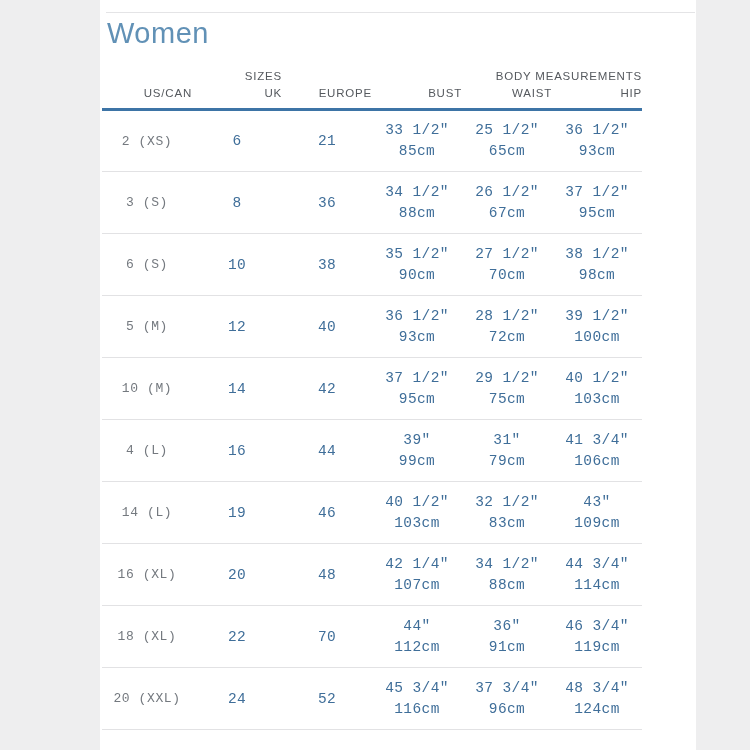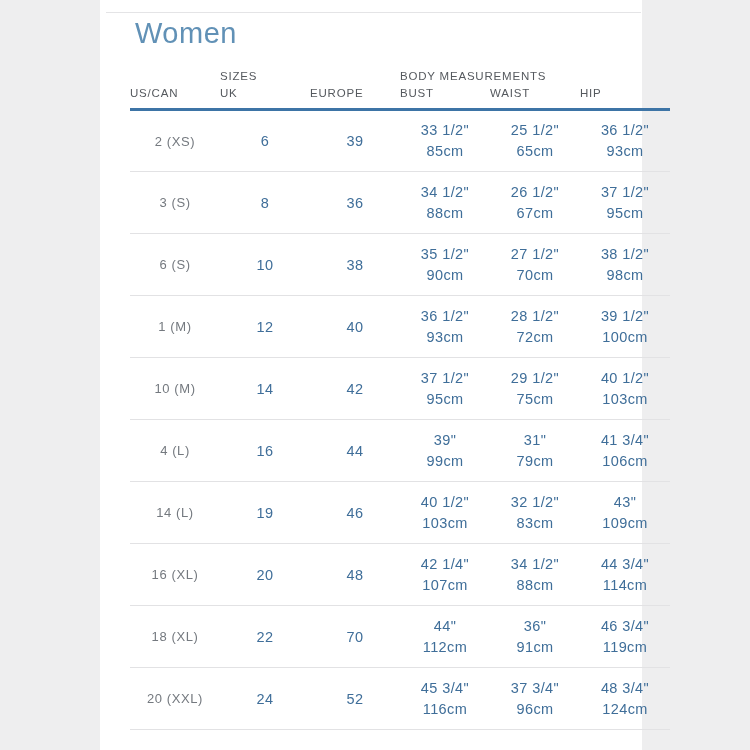--- a/index.html
+++ b/index.html
@@ -8,24 +8,23 @@
     width: 750px;
     height: 750px;
     background: #eeeeef;
     font-family: "Liberation Sans", "DejaVu Sans", sans-serif;
     overflow: hidden;
   }
   .panel {
     position: absolute;
     left: 100px;
     top: 0;
-    width: 514px;
+    width: 596px;
     height: 750px;
     background: #ffffff;
-    padding-left: 28px;
   }
   .hairline {
     position: absolute;
     top: 12px;
     left: 6px;
     right: 1px;
     height: 1px;
     background: #e4e4e6;
   }
   .page-title {
@@ -41,29 +40,30 @@
     table-layout: fixed;
     width: 540px;
     margin: 16px 0 0 2px;
   }
   table.size-table col { width: 90px; }
   thead th {
     font-weight: 400;
     font-size: 11.5px;
     letter-spacing: 0.8px;
     color: #55595e;
-    text-align: left;
+    text-align: right;
     padding: 0;
   }
   tr.group-row th { padding-top: 4px; padding-bottom: 3px; }
   tr.col-row th { padding-top: 2px; padding-bottom: 9px; }
   tr.col-row { border-bottom: 3px solid #3d74a6; margin-top: 36px; }
   tbody tr {
     border-bottom: 1px solid #e2e2e4;
     height: 62px;
+    font-family: Liberation Mono, monospace;
   }
   tbody td {
     text-align: center;
     vertical-align: middle;
     padding: 0;
   }
   td.muted {
     color: #74797f;
     font-size: 13px;
     letter-spacing: 0.6px;
@@ -104,21 +104,21 @@
         <th>EUROPE</th>
         <th>BUST</th>
         <th>WAIST</th>
         <th>HIP</th>
       </tr>
     </thead>
     <tbody id="size-rows">
   <tr>
     <td class="muted">2 (XS)</td>
     <td class="blue">6</td>
-    <td class="blue">39</td>
+    <td class="blue">21</td>
     <td class="blue">
       <div class="line">33 1/2"</div>
       <div class="line">85cm</div>
     </td>
     <td class="blue">
       <div class="line">25 1/2"</div>
       <div class="line">65cm</div>
     </td>
     <td class="blue">
       <div class="line">36 1/2"</div>
@@ -156,21 +156,21 @@
       <div class="line">27 1/2"</div>
       <div class="line">70cm</div>
     </td>
     <td class="blue">
       <div class="line">38 1/2"</div>
       <div class="line">98cm</div>
     </td>
   </tr>
 
   <tr>
-    <td class="muted">1 (M)</td>
+    <td class="muted">5 (M)</td>
     <td class="blue">12</td>
     <td class="blue">40</td>
     <td class="blue">
       <div class="line">36 1/2"</div>
       <div class="line">93cm</div>
     </td>
     <td class="blue">
       <div class="line">28 1/2"</div>
       <div class="line">72cm</div>
     </td>

